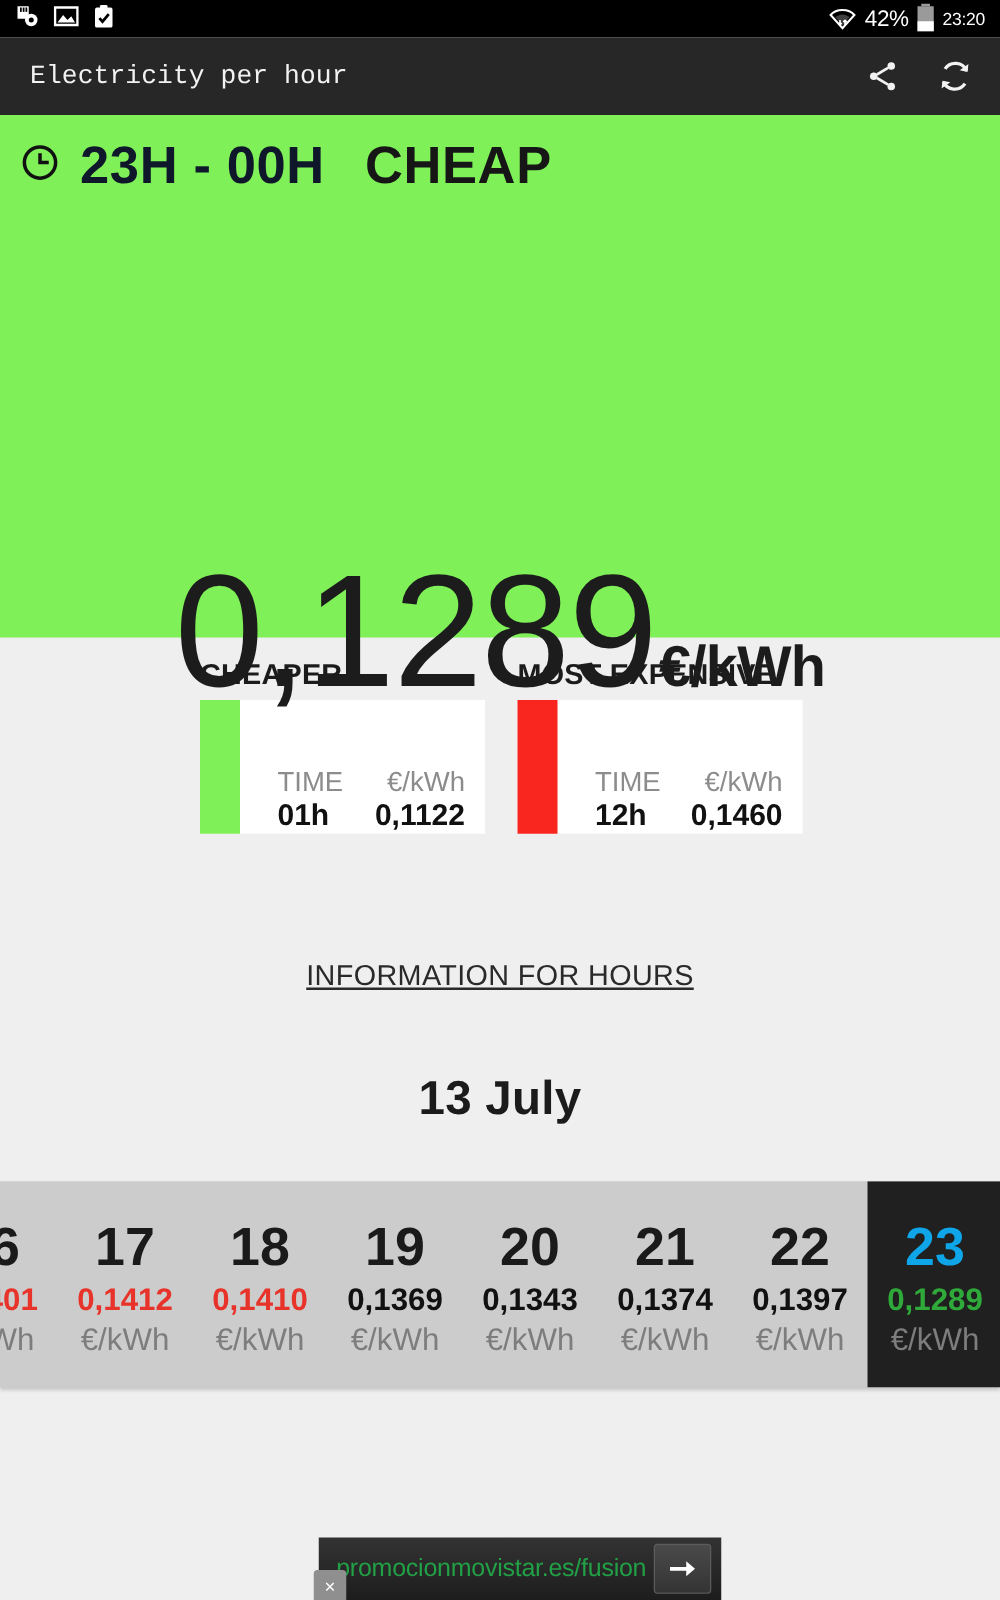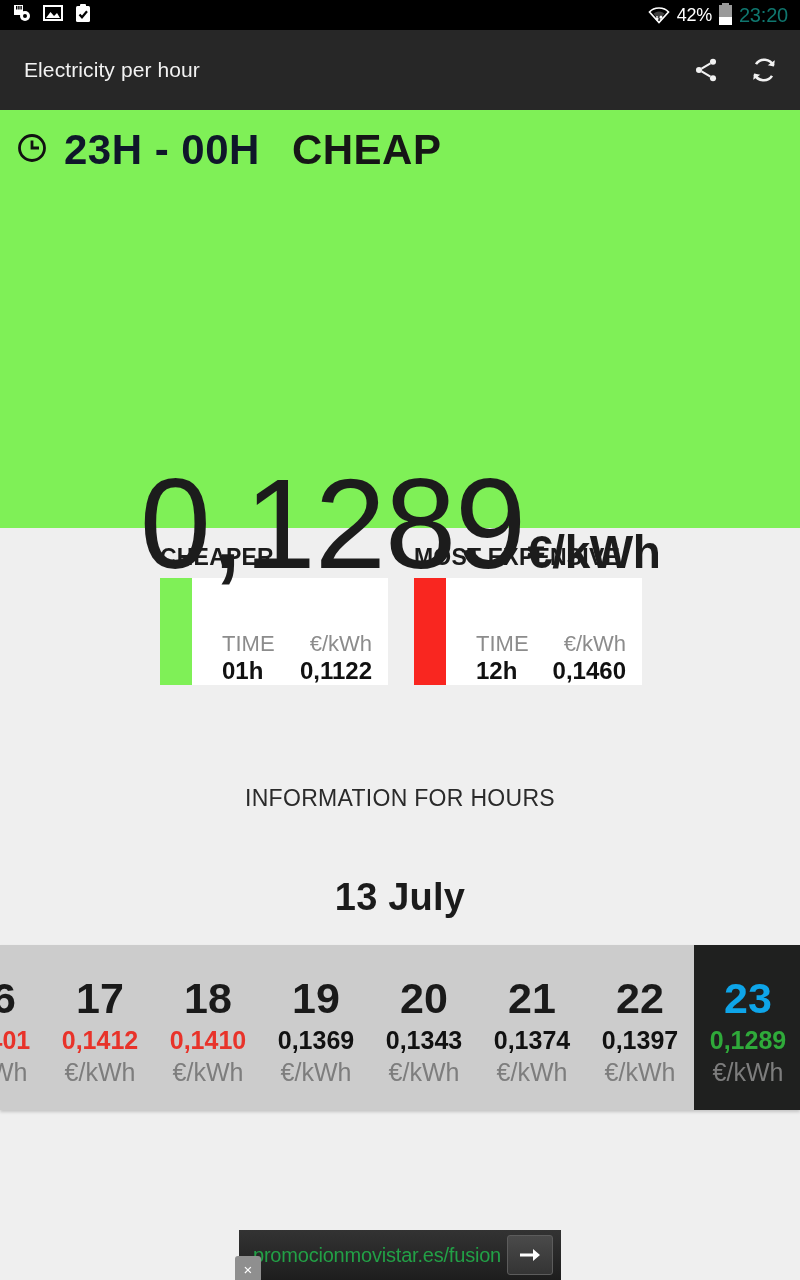--- a/index.html
+++ b/index.html
@@ -34,22 +34,22 @@
     display: flex;
     align-items: center;
     gap: 7px;
   }
   .sb-pct {
     color: #ffffff;
     font-size: 18px;
     letter-spacing: -0.3px;
   }
   .sb-time {
-    color: #0f766e;
-    font-size: 20px;
+    color: #ffffff;
+    font-size: 14px;
     letter-spacing: -0.2px;
   }
   .sb-batt {
     width: 13px;
     height: 20px;
     border: 0;
     background: #9a9a9a;
     position: relative;
     display: inline-block;
   }
@@ -63,26 +63,27 @@
   }
   .sb-batt .fill {
     position: absolute;
     left: 0; right: 0; bottom: 0;
     height: 42%;
     background: #ffffff;
   }
 
   
   .toolbar {
-    height: 80px;
+    height: 62px;
     background: #272727;
     display: flex;
     align-items: center;
     padding: 0 20px 0 24px;
     box-sizing: border-box;
+    font-family: Liberation Mono, monospace;
   }
   .toolbar-title {
     color: #f2f2f2;
     font-size: 21px;
     font-weight: normal;
     letter-spacing: 0.1px;
   }
   .toolbar-actions {
     margin-left: auto;
     display: flex;
@@ -199,20 +200,21 @@
     font-weight: bold;
   }
 
   
   .info-heading {
     text-align: center;
     font-size: 23px;
     color: #2a2a2a;
     margin-top: 100px;
     letter-spacing: 0.3px;
+    text-decoration: underline;
   }
   .date-heading {
     text-align: center;
     font-size: 38px;
     font-weight: bold;
     color: #1b1b1b;
     margin-top: 64px;
     letter-spacing: 0.2px;
   }
 
@@ -263,21 +265,21 @@
   .hour-unit {
     font-size: 25px;
     color: #7d7d7d;
     line-height: 1.2;
   }
   .hour-cell.selected .hour-unit { color: #7d7d7d; }
 
   
   .ad-banner {
     position: absolute;
-    left: 239px;
+    left: 255px;
     top: 1230px;
     width: 322px;
     height: 50px;
     background: linear-gradient(#333333, #1d1d1d);
     display: flex;
     align-items: center;
     justify-content: center;
     box-sizing: border-box;
     padding: 0 8px;
   }

